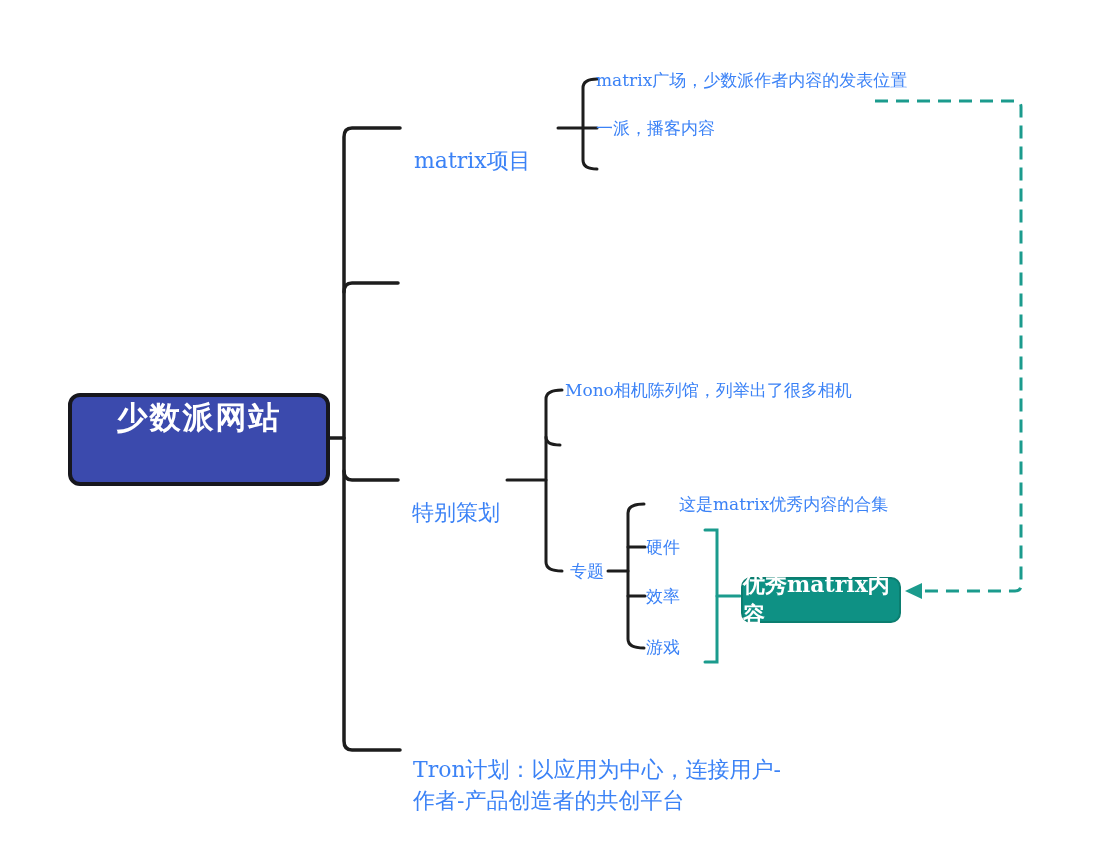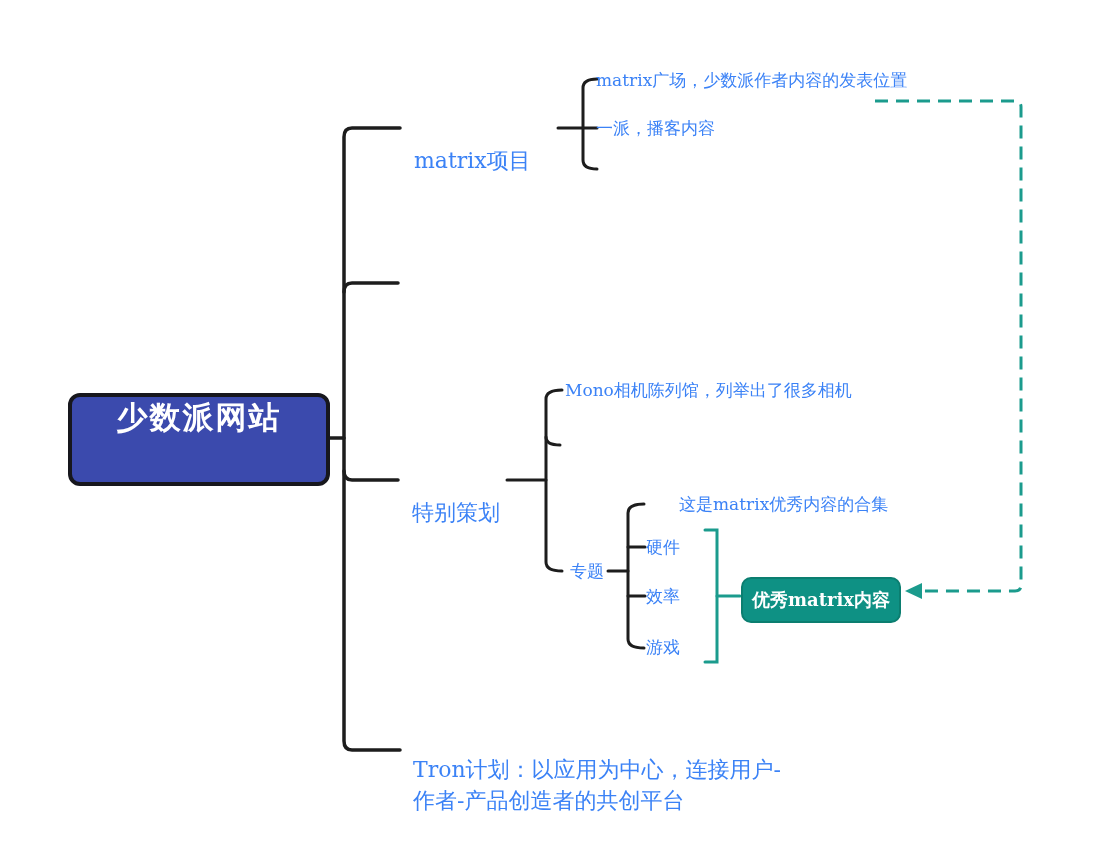--- a/index.html
+++ b/index.html
@@ -44,21 +44,21 @@
   }
   .callout-node{
     position:absolute;
     left:741px;top:577px;width:160px;height:46px;
     background:#0e9184;
     border:2px solid #0b7e70;
     border-radius:10px;
     box-sizing:border-box;
     display:flex;align-items:center;justify-content:center;
     color:#ffffff;
-    font-size:18px;font-weight:bold;
+    font-size:22px;font-weight:bold;
     font-family:"DejaVu Serif","Liberation Serif",serif;
   }
 </style>
 </head>
 <body>
 
 <div id="canvas">
 
   <svg id="wires" viewBox="0 0 1100 857">
 

